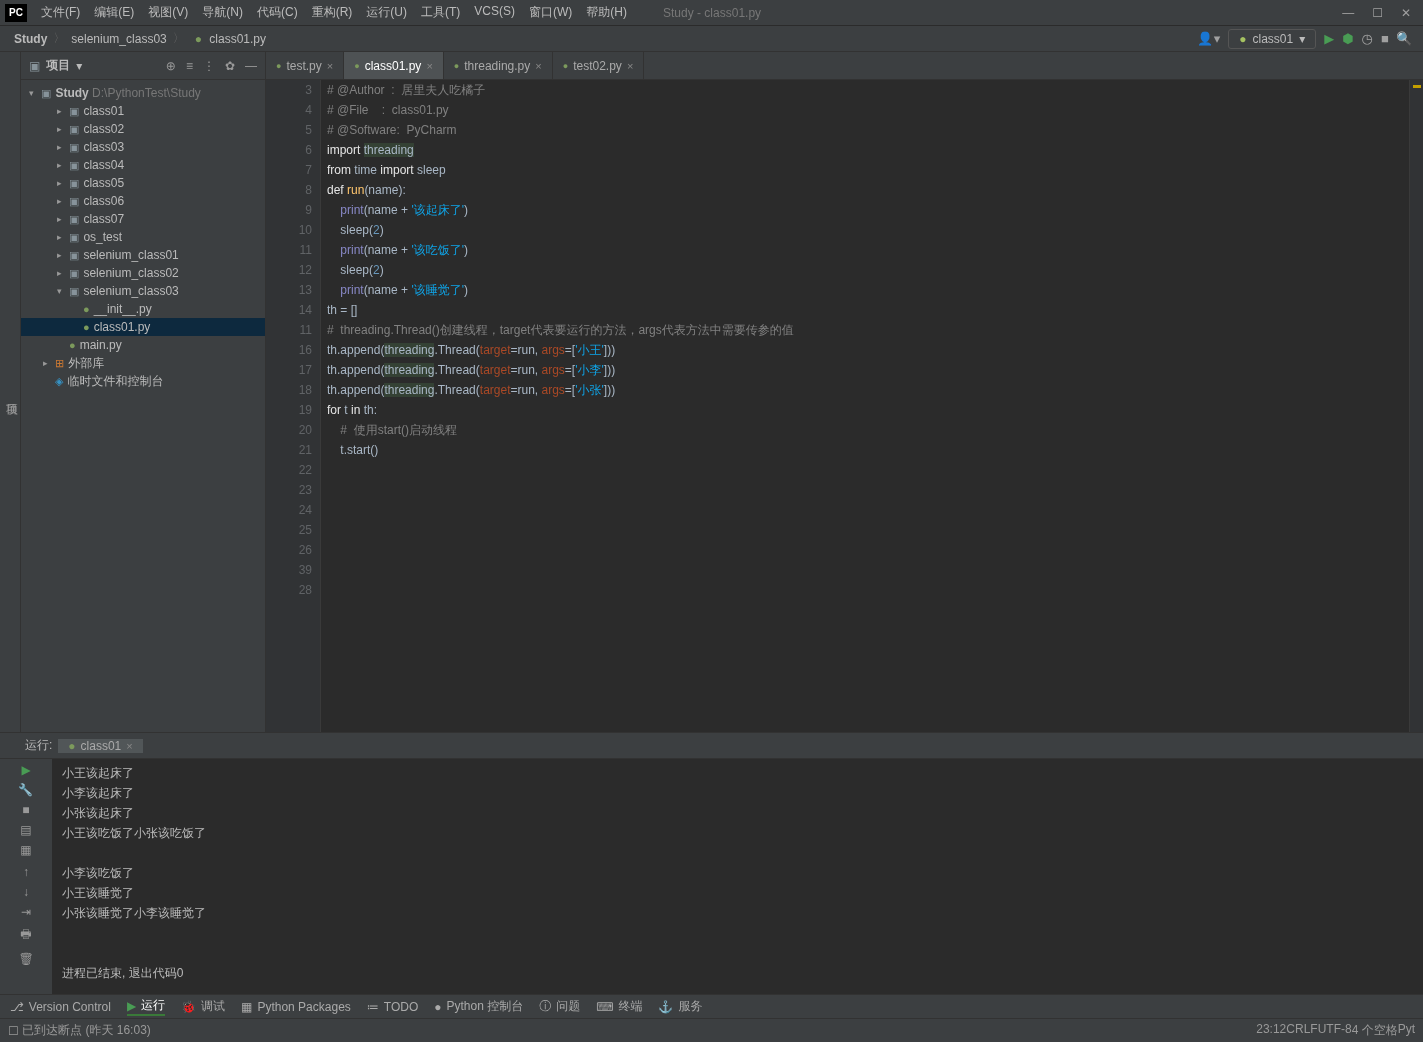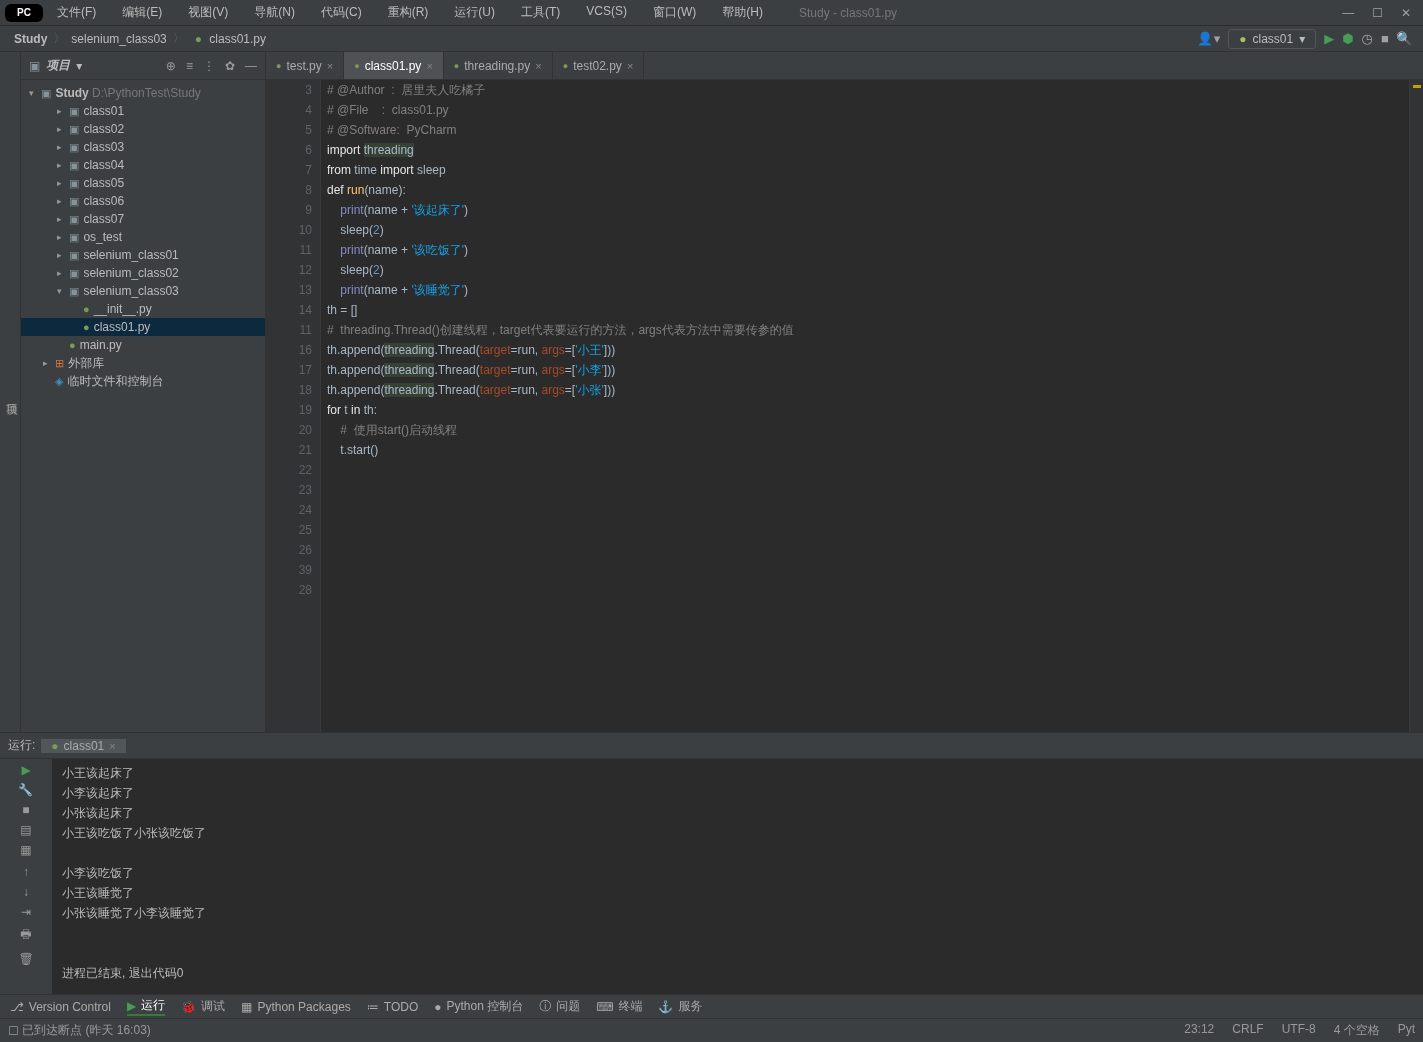--- a/index.html
+++ b/index.html
@@ -1,38 +1,38 @@
 <!DOCTYPE html>
 <html><head>
 <meta charset="utf-8">
 <style>
 * { margin:0; padding:0; box-sizing:border-box; font-family:"Microsoft YaHei",Arial,sans-serif; font-size:12px; }
 body { background:#2b2b2b; color:#bbbbbb; width:1423px; height:1042px; overflow:hidden; display:flex; flex-direction:column; }
 .titlebar { height:26px; background:#3c3f41; display:flex; align-items:center; border-bottom:1px solid #2b2b2b; }
-.logo { width:38px; height:18px; background:#000; color:#fff; font-weight:bold; font-size:10px; display:flex; align-items:center; justify-content:center; margin:0 8px 0 5px; border-radius:6px;}
-.titlebar .menu { display:flex; gap:14px;justify-content:center; }
+.logo { width:22px; height:18px; background:#000; color:#fff; font-weight:bold; font-size:10px; display:flex; align-items:center; justify-content:center; margin:0 8px 0 5px; border-radius:0;}
+.titlebar .menu { display:flex; gap:2px;justify-content:center; }
 .titlebar .menu span { padding:0 6px; cursor:pointer; color:#bbb;}
 .titlebar .title { margin-left:30px; color:#777; }
 .titlebar .win-controls { margin-left:auto; display:flex; gap:18px; padding-right:12px; color:#a0a0a0; font-size:14px;}
 .navbar { height:26px; background:#3c3f41; display:flex; align-items:center; border-bottom:1px solid #323232; }
 .breadcrumb { display:flex; align-items:center; padding-left:10px; color:#bbb;}
 .breadcrumb span { padding:0 4px;}
 .breadcrumb .sep { color:#666; padding:0 2px;}
 .navbar .right-tools { margin-left:auto; display:flex; align-items:center; gap:8px; padding-right:10px;}
 .run-config { background:#3c3f41; border:1px solid #555; padding:2px 10px; border-radius:3px; display:flex; align-items:center; gap:6px;}
 .run-config .py-dot{color:#a5c261;} 
 .icon-btn { color:#a0a0a0; cursor:pointer; font-size:13px;}
 .play-green{color:#499c54;}
 .bug-green{color:#499c54;}
 .main { flex:1; display:flex; overflow:hidden;}
 .left-rail { width:21px; background:#3c3f41; border-right:1px solid #323232; writing-mode:vertical-rl; text-orientation:mixed; padding-top:4px; display:flex; flex-direction:column; gap:6px; align-items:center; color:#999; font-size:11px;}
 .left-rail span{cursor:pointer;}
 .project-panel { width:245px; background:#3c3f41; border-right:1px solid #323232; display:flex; flex-direction:column;}
 .panel-header { height:28px; display:flex; align-items:center; padding:0 8px; gap:6px; border-bottom:1px solid #323232;}
-.panel-header .title { font-weight:bold;font-style:italic;}
+.panel-header .title { font-weight:bold;}
 .panel-header .tools { margin-left:auto; display:flex; gap:10px; color:#999;}
 .tree { padding:4px 0; overflow:auto;}
 .tree-row { display:flex; align-items:center; height:18px; padding:0 4px; cursor:pointer;}
 .tree-row.selected { background:#0d293e;}
 .tree-row .indent { display:inline-block;}
 .tree-row .chevron { width:12px; color:#999; font-size:9px;}
 .tree-row .icon { margin-right:4px; font-size:11px;}
 .folder{color:#87939a;}
 .editor-area { flex:1; display:flex; flex-direction:column; background:#2b2b2b;}
 .tabs { height:28px; background:#3c3f41; display:flex; align-items:stretch; border-bottom:1px solid #323232;}
@@ -47,32 +47,32 @@
 .code .str{color:#0ea5e9;text-align:center;}
 .code .cm{color:#808080;}
 .code .fn{color:#ffc66d;}
 .code .num{color:#6897bb;}
 .code .param{color:#aa4926;text-align:center;}
 .code .builtin{color:#8888c6;margin-top:20px;}
 .code .decl{ text-decoration-color:#6a8759;}
 .err-strip{width:14px; background:#313335; border-left:1px solid #3a3a3a;}
 .err-strip .warn{width:8px;height:3px;background:#c4a000;margin:5px auto;}
 .bottom-panel { height:262px; background:#2b2b2b; border-top:1px solid #323232; display:flex; flex-direction:column;}
-.run-tabs{ height:26px; background:#3c3f41; display:flex; align-items:center; padding-left:8px; border-bottom:1px solid #323232;}
+.run-tabs{ height:26px; background:#3c3f41; display:flex; align-items:center; padding-left:25px; border-bottom:1px solid #323232;}
 .run-tabs .lbl{color:#bbb; margin-right:6px;}
 .run-tabs .tab{ background:#515658; border:none;}
 .console-body{ flex:1; display:flex;}
 .console-tools{ width:52px; background:#3c3f41; display:flex; flex-direction:column; align-items:center; padding-top:4px; gap:8px; color:#999;}
 .console-tools .col{display:flex; flex-direction:column; gap:6px; align-items:center;}
 .console-out{ flex:1; padding:4px 10px; color:#bbb; font-size:12px; line-height:20px; white-space:pre;}
 .toolwin-bar{ height:24px; background:#3c3f41; border-top:1px solid #323232; display:flex; align-items:center; gap:16px; padding:0 10px; color:#aaa;}
 .toolwin-bar .item{display:flex; align-items:center; gap:5px; cursor:pointer;}
 .toolwin-bar .item.active{color:#fff; border-bottom:2px solid #3a7a39;}
 .statusbar{ height:24px; background:#3c3f41; border-top:1px solid #323232; display:flex; align-items:center; padding:0 8px; color:#999;}
-.statusbar .right{ margin-left:auto; display:flex; gap:18px;}
+.statusbar .right{ margin-left:auto; display:flex; }
 </style>
 </head>
 <body>
 
 <div class="titlebar">
   <div class="logo">PC</div>
   <div class="menu" id="menu">
       <span>文件(F)</span>
       <span>编辑(E)</span>
       <span>视图(V)</span>

